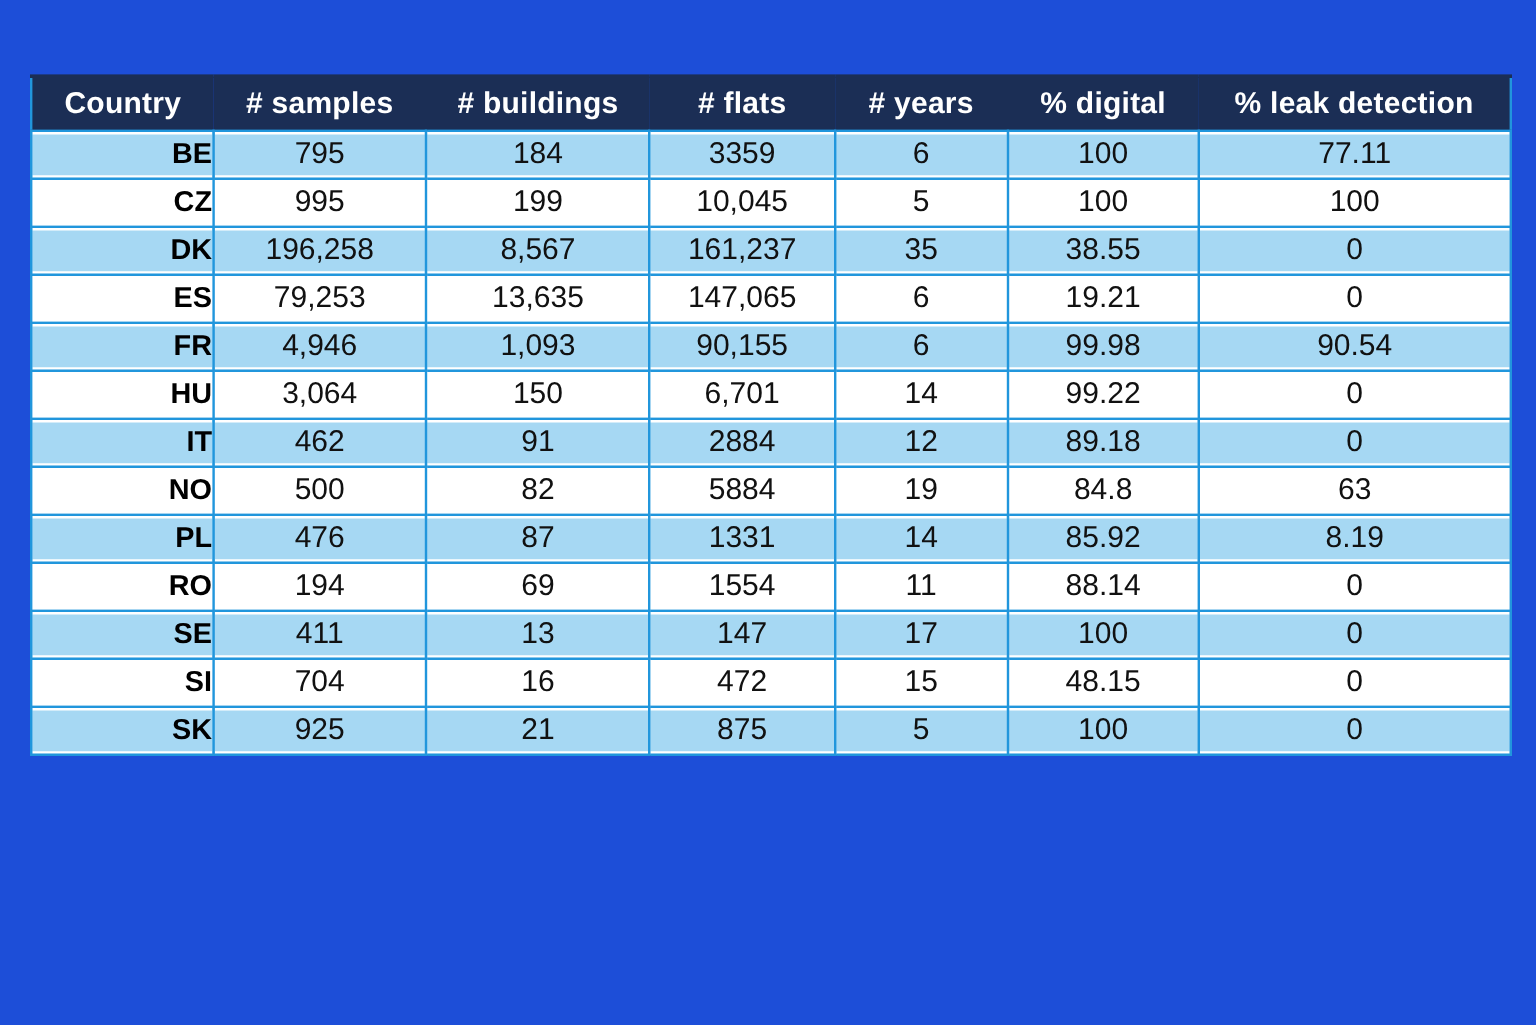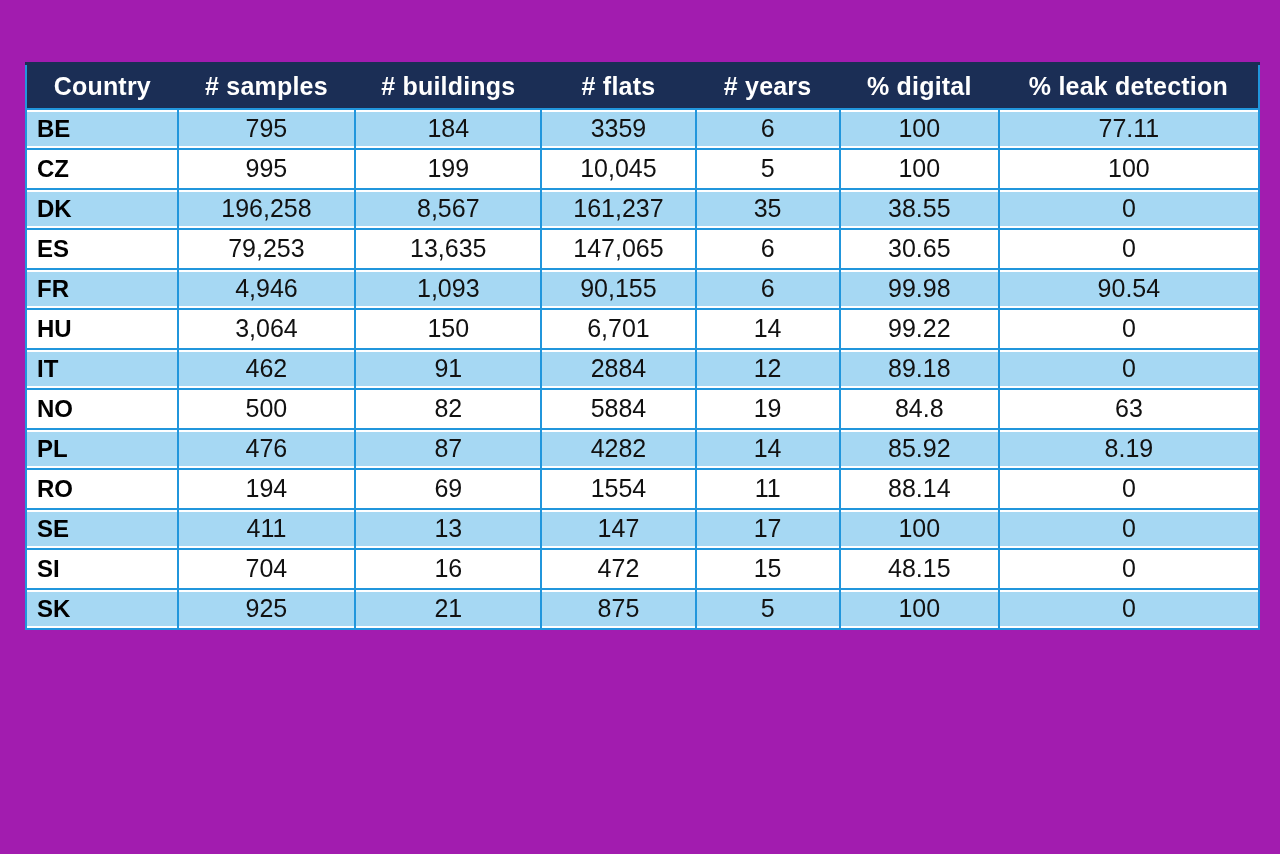--- a/index.html
+++ b/index.html
@@ -1,21 +1,21 @@
 <!DOCTYPE html>
 <html><head>
 <meta charset="utf-8">
 <style>
   * { margin: 0; padding: 0; box-sizing: border-box; }
   html, body { background: #ffffff; }
   .page {
     position: relative;
     width: 1280px;
     height: 854px;
-    background: #a21caf;
+    background: #1d4ed8;
     font-family: "Liberation Sans", sans-serif;
     overflow: hidden;
   }
   table.data-table {
     position: absolute;
     left: 25px;
     top: 62px;
     width: 1235px;
     border-collapse: collapse;
     table-layout: fixed;
@@ -39,21 +39,21 @@
     font-size: 25px;
     color: #111111;
     text-align: center;
     vertical-align: middle;
     background: #ffffff;
     
     box-shadow: inset 0 2px 0 #ffffff, inset 0 -2px 0 #ffffff;
   }
   tbody tr:nth-child(odd) td { background: #a6d8f3; }
   tbody td:first-child {
-    text-align: left;
+    text-align: right;
     padding-left: 10px;
     font-weight: bold;
     font-size: 24px;
     color: #000000;
   }
   col.c-country { width: 12.3%; }
   col.c-samples { width: 14.4%; }
   col.c-buildings { width: 15.1%; }
   col.c-flats { width: 12.5%; }
   col.c-years { width: 11.7%; }
@@ -112,21 +112,21 @@
           <td>35</td>
           <td>38.55</td>
           <td>0</td>
         </tr>
         <tr>
           <td>ES</td>
           <td>79,253</td>
           <td>13,635</td>
           <td>147,065</td>
           <td>6</td>
-          <td>30.65</td>
+          <td>19.21</td>
           <td>0</td>
         </tr>
         <tr>
           <td>FR</td>
           <td>4,946</td>
           <td>1,093</td>
           <td>90,155</td>
           <td>6</td>
           <td>99.98</td>
           <td>90.54</td>
@@ -155,21 +155,21 @@
           <td>82</td>
           <td>5884</td>
           <td>19</td>
           <td>84.8</td>
           <td>63</td>
         </tr>
         <tr>
           <td>PL</td>
           <td>476</td>
           <td>87</td>
-          <td>4282</td>
+          <td>1331</td>
           <td>14</td>
           <td>85.92</td>
           <td>8.19</td>
         </tr>
         <tr>
           <td>RO</td>
           <td>194</td>
           <td>69</td>
           <td>1554</td>
           <td>11</td>

